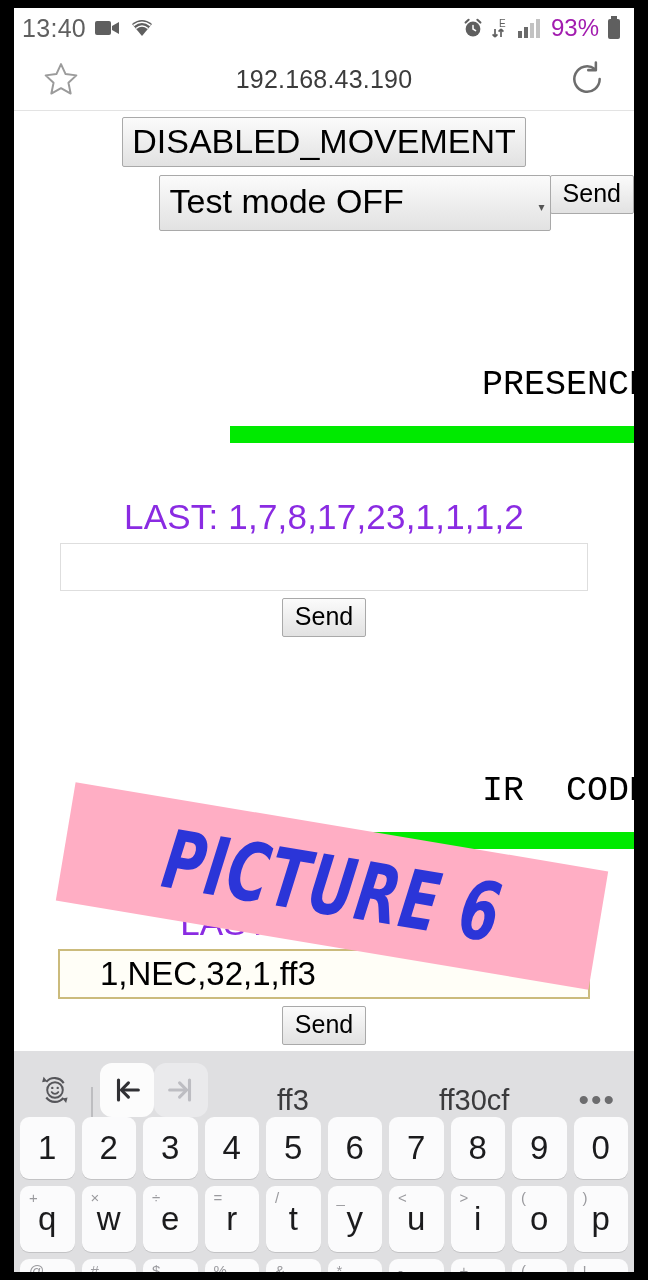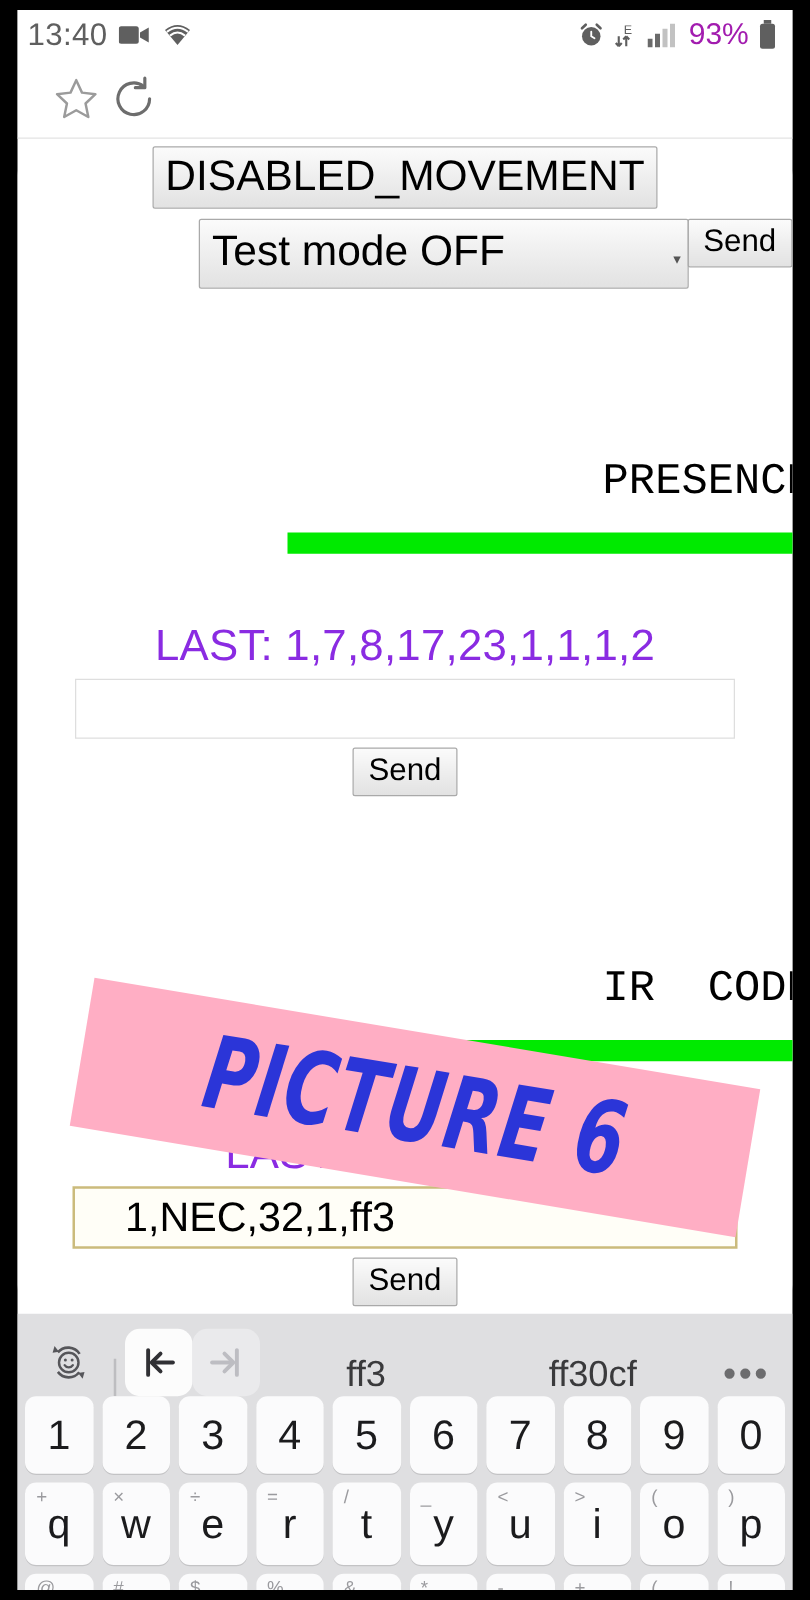--- a/index.html
+++ b/index.html
@@ -15,21 +15,21 @@
   .sb-right{margin-left:auto;display:flex;align-items:center;gap:7px;}
   .sb-batt{font-size:24px;color:#a21caf;}
   .icon-svg{display:block;}
 
   
   .browserbar{height:62px;display:flex;align-items:center;padding:0 24px;background:#fff;border-bottom:1px solid #e3e3e3;}
   .url{flex:1;text-align:center;font-size:25px;color:#3c3c3c;letter-spacing:.2px;}
   .bb-btn{width:46px;height:46px;display:flex;align-items:center;justify-content:center;}
 
   
-  .page{padding:0 0 6px 0;background:#fff;border-radius:23px;}
+  .page{padding:0 0 6px 0;background:#fff;}
   .center{text-align:center;}
 
   .btn{
     display:inline-block;
     font-family:"Liberation Sans",sans-serif;
     font-size:34px;
     line-height:1;
     color:#000;
     padding:6px 9px 8px 9px;
     border:1px solid #a9a9a9;
@@ -212,20 +212,21 @@
     </div>
 
     <div class="browserbar">
       <div class="bb-btn">
         <span>
           <svg class="icon-svg" width="38" height="38" viewBox="0 0 24 24">
               <path d="M12 2.6 L14.9 8.9 L21.7 9.7 L16.7 14.4 L18.1 21.2 L12 17.8 L5.9 21.2 L7.3 14.4 L2.3 9.7 L9.1 8.9 Z" fill="none" stroke="#9b9b9b" stroke-width="1.25" stroke-linejoin="round"></path>
             </svg>
         </span>
       </div>
+      <div class="url">192.168.43.190</div>
       <div class="bb-btn">
         <span>
           <svg class="icon-svg" width="38" height="38" viewBox="0 0 24 24">
               <path d="M20 12 a8 8 0 1 1 -3.1 -6.3" fill="none" stroke="#6d6d6d" stroke-width="1.6" stroke-linecap="round"></path>
               <path d="M17.6 1.6 L17.6 6.4 L12.8 6.4" fill="none" stroke="#6d6d6d" stroke-width="1.6" stroke-linecap="round" stroke-linejoin="round"></path>
             </svg>
         </span>
       </div>
     </div>
 

